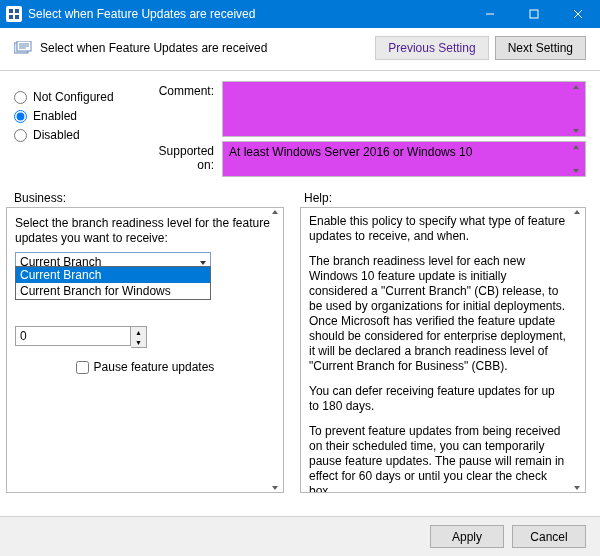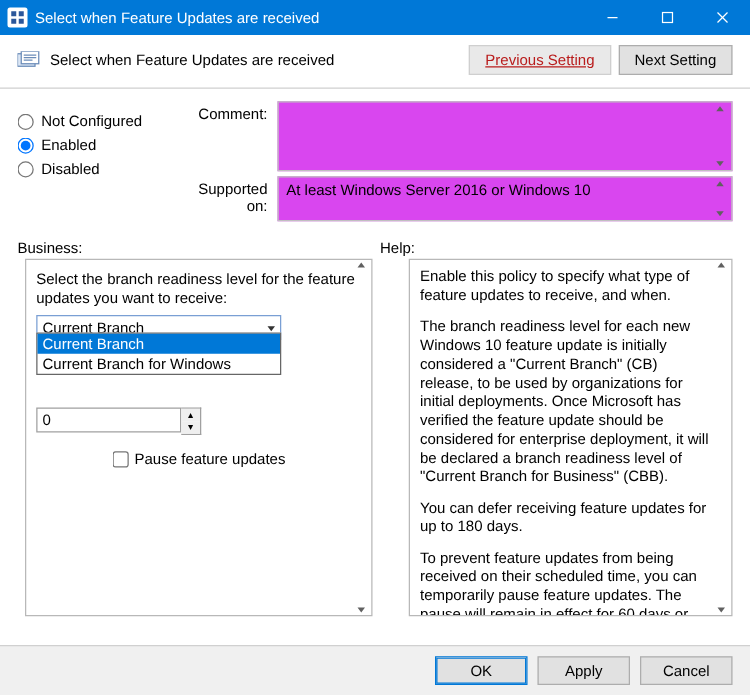--- a/index.html
+++ b/index.html
@@ -9,40 +9,40 @@
 .titlebar .icon { width: 16px; height: 16px; background: #fff; display: inline-flex; align-items: center; justify-content: center; margin-right: 6px; border-radius: 2px; }
 .titlebar .icon svg { width:12px; height:12px; }
 .titlebar .title { flex: 1; font-size: 12px; }
 .titlebar .winbtns { display: flex; height: 100%; }
 .titlebar .winbtn { width: 44px; display: flex; align-items: center; justify-content: center; color: #fff; }
 
 .header { display: flex; align-items: center; padding: 8px 14px 10px 14px; border-bottom: 1px solid #d0d0d0;}
 .header .hicon { width: 18px; height: 16px; margin-right: 8px; display:flex; align-items:center; justify-content:center; }
 .header .htext { flex: 1; font-size: 12px; color: #000; }
 .header .btn { height: 24px; padding: 0 12px; background: #e1e1e1; border: 1px solid #adadad; margin-left: 6px; display:flex; align-items:center; }
-.header .btn.disabled { color: #b91c1c; border-color: #cfcfcf; background:#e9e9e9;text-decoration:underline; }
+.header .btn.disabled { color: #4c1d95; border-color: #cfcfcf; background:#e9e9e9; }
 
 .toprow { display: flex; padding: 6px 14px 0 14px; }
 .radios { width: 130px; padding-top: 8px; }
 .radio { display: flex; align-items: center; margin: 5px 0; }
 .radio input { margin: 0 6px 0 0; }
 
 .fields { flex:1; }
 .field { display: flex; margin: 4px 0; }
 .field .lbl { width: 78px; text-align: right; padding-right: 8px; padding-top: 3px; }
 .field .box { flex: 1; border: 1px solid #c0c0c0; min-height: 56px; padding: 3px 18px 3px 6px; position: relative; font-size:12px; background:#d946ef; }
 .field .box.small { min-height: 36px; }
 .field .box .sbarrow { position:absolute; right:1px; width:16px; display:flex; align-items:center; justify-content:center; }
 .up { top:1px; } .down { bottom:1px; }
 
 .labels-row { display: flex; padding: 10px 14px 2px 14px; }
 .labels-row .l { width: 278px; }
 .labels-row .r { flex:1; padding-left: 12px; }
 
-.panels { display: flex; padding: 0 14px 6px 20px; gap: 29px; height: 292px;}
+.panels { display: flex; padding: 0 14px 6px 6px; gap: 16px; height: 292px;}
 .panel { border: 1px solid #b8b8b8; background: #fff; position: relative; overflow:hidden;}
 .panel.options { width: 278px; padding: 8px 8px; }
 .panel.help { flex: 1; padding: 6px 18px 6px 8px; font-size: 12px; line-height: 1.25; }
 .panel.help p { margin: 0 0 10px 0; }
 .panel .sbarrow2 { position:absolute; right:0; width:16px; display:flex; align-items:center; justify-content:center; color:#606060;}
 .panel .sbarrow2.up2{top:0;} .panel .sbarrow2.down2{bottom:0;}
 
 .combo { border:1px solid #7a9fd4; background:#fff; height:20px; display:flex; align-items:center; padding:0 4px; position:relative; margin-top:6px;}
 .combo .chev { position:absolute; right:3px; top:3px; }
 .dropdown { position:absolute; border:1px solid #666; background:#fff; left:8px; top: 58px; width: 196px; z-index:10;}
@@ -226,16 +226,15 @@
       </span>
     <span class="sbarrow2 down2">
         <svg class="tri" viewBox="0 0 8 8">
           <polygon points="1,2 7,2 4,6" fill="#606060"></polygon>
         </svg>
       </span>
   </div>
 </div>
 
 <div class="footer">
-  <div class="fbtn primary">OK</div>
   <div class="fbtn">Apply</div>
   <div class="fbtn">Cancel</div>
 </div>
 
 </body></html>

